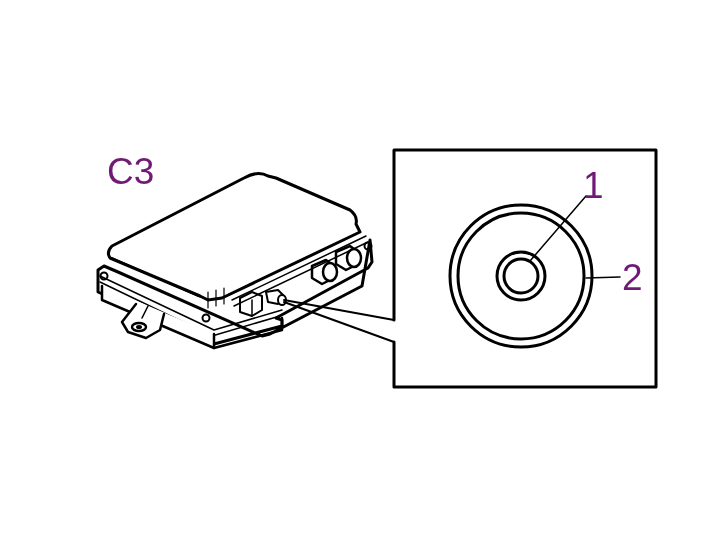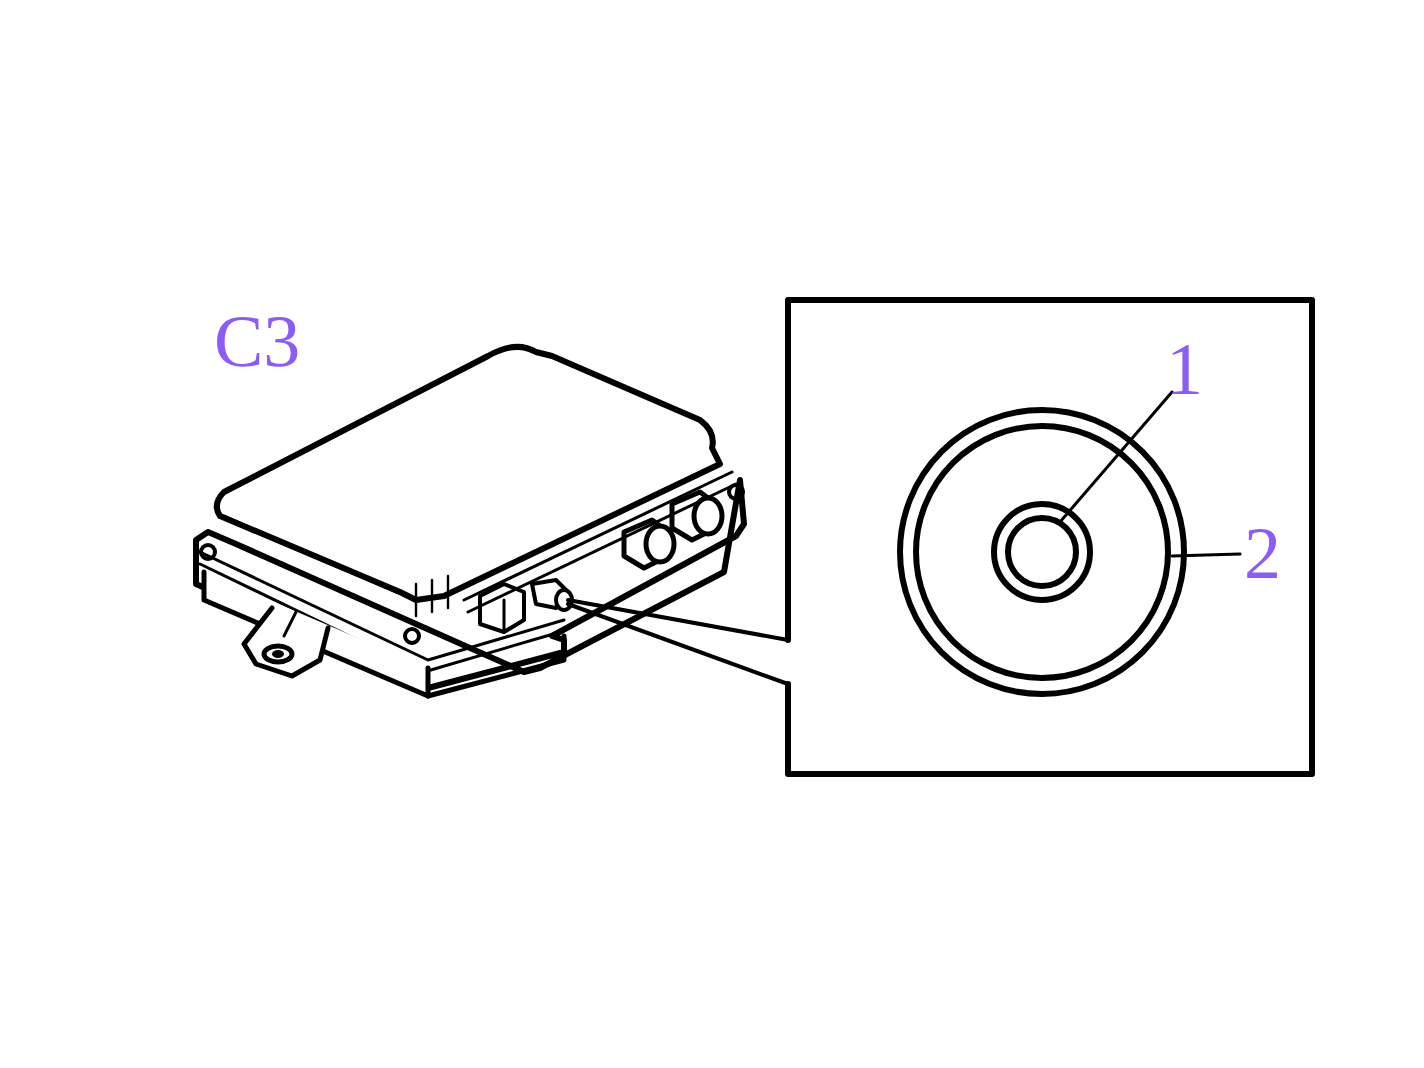--- a/index.html
+++ b/index.html
@@ -1,18 +1,18 @@
 <!DOCTYPE html>
 <html><head>
 <meta charset="utf-8">
 <style>
   html, body { margin: 0; padding: 0; background: #ffffff; }
   body { width: 712px; height: 534px; overflow: hidden; position: relative; }
   .canvas { position: absolute; left: 0; top: 0; width: 712px; height: 534px; }
-  .lbl { position: absolute; font-family: Liberation Serif, serif; color: #8b5cf6; line-height: 1; }
+  .lbl { position: absolute; font-family: Liberation Sans, sans-serif; color: #701a75; line-height: 1; }
   .lbl-c3 { left: 107px; top: 153px; font-size: 37px; }
   .lbl-1 { left: 583px; top: 167px; font-size: 37px; }
   .lbl-2 { left: 622px; top: 259px; font-size: 37px; }
 </style>
 </head>
 <body>
 
 <div class="canvas">
   <svg width="712" height="534" viewBox="0 0 712 534" xmlns="http://www.w3.org/2000/svg">
     <g fill="none" stroke="#000" stroke-linejoin="round" stroke-linecap="round">

